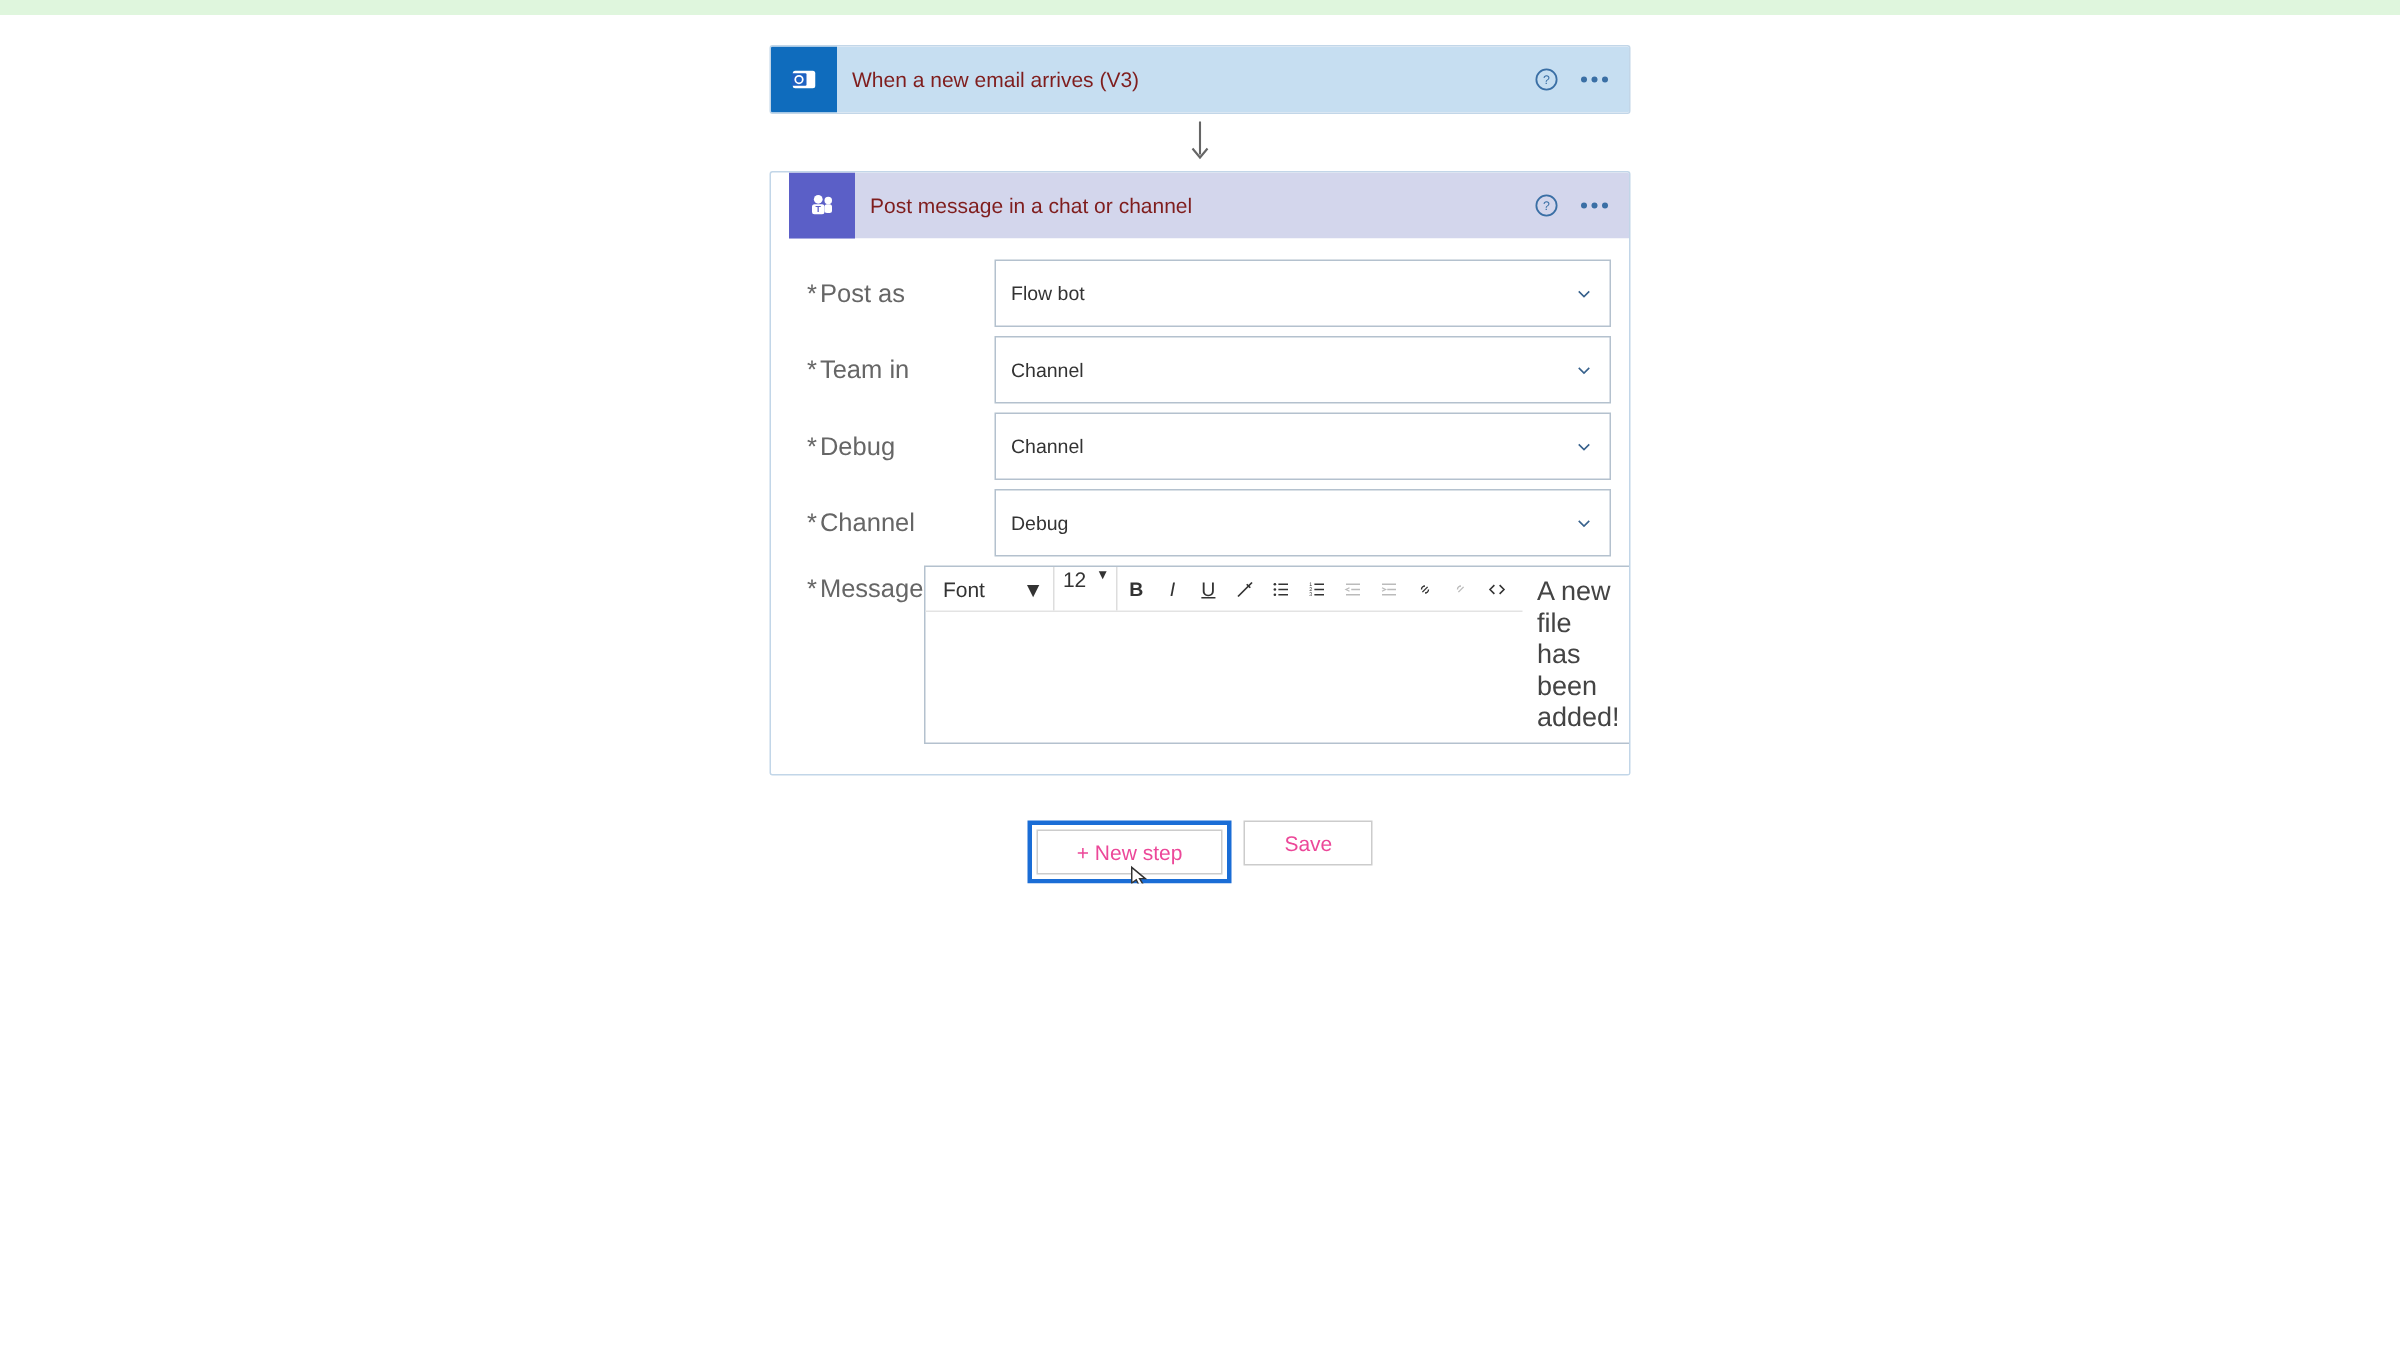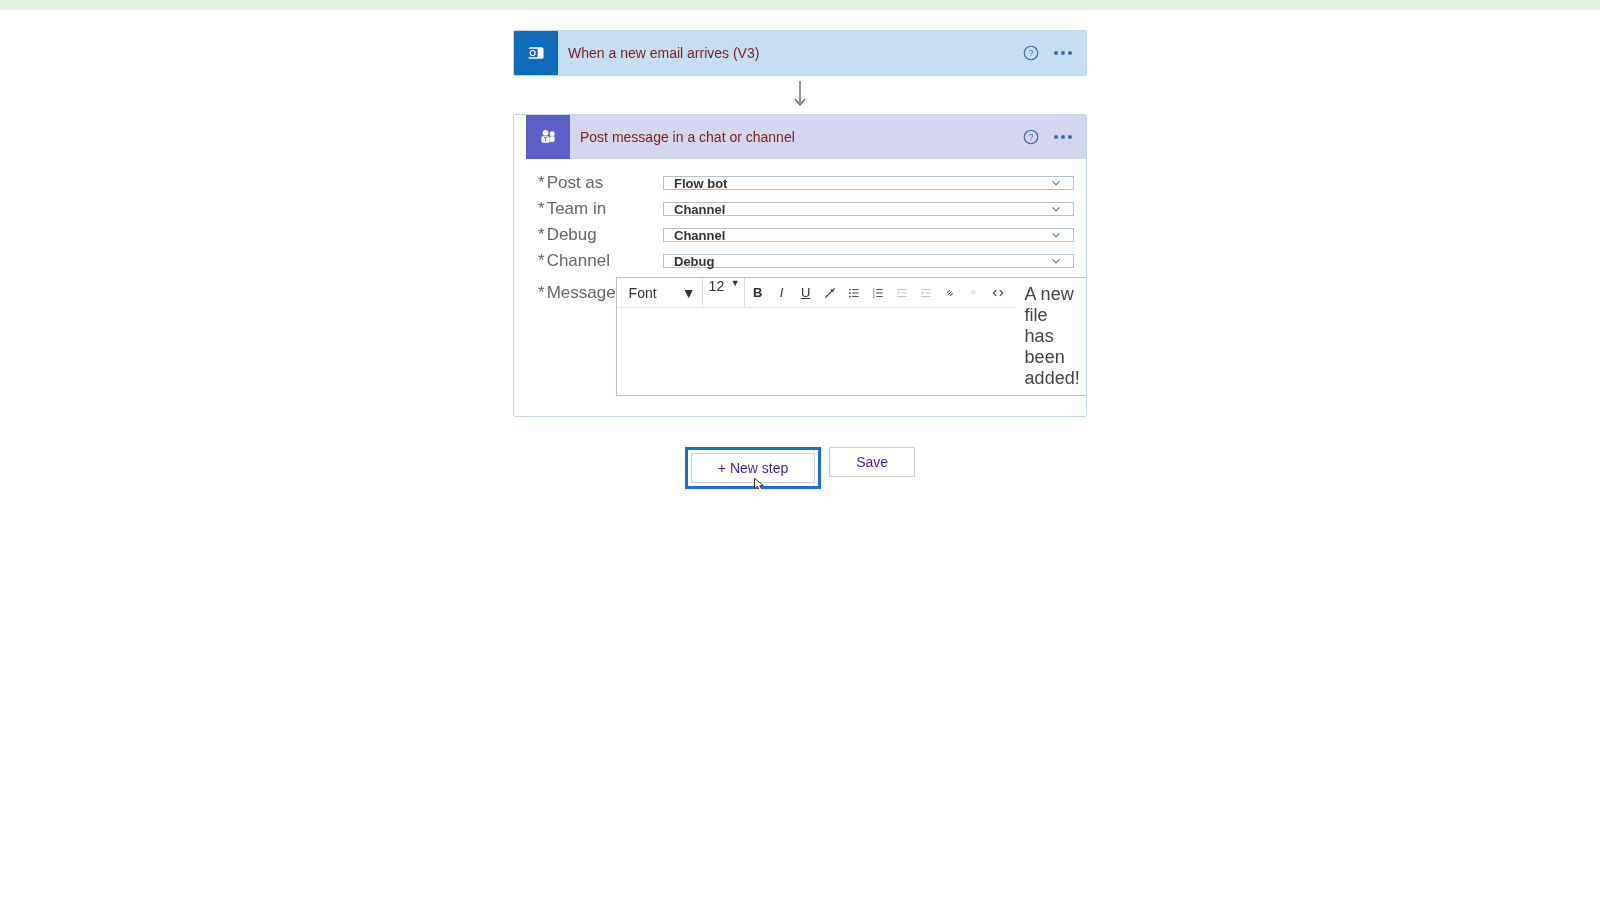--- a/index.html
+++ b/index.html
@@ -90,28 +90,27 @@
   }
   .form-label {
     width: 125px;
     font-size: 17px;
     color: #666;
   }
   .form-label .star { color:#666; margin-right:2px; }
   .form-select {
     flex: 1;
     border: 1px solid #b4c1ce;
-    height: 14px;
+    height: 45px;
     display: flex;
     align-items: center;
     justify-content: space-between;
     padding: 0 10px;
     background: #fff;
     font-size: 13px;
-    font-weight: bold;
   }
   .chevron {
     color:#37618c;
   }
   .editor-wrap {
     flex: 1;
     border: 1px solid #b4c1ce;
     display: flex;
     flex-direction: row;
   }
@@ -160,21 +159,21 @@
     justify-content:center;
     gap: 8px;
     margin-top: 30px;
   }
   .btn {
     border: 1px solid #ccc;
     background: #fff;
     height: 30px;
     padding: 0 26px;
     font-size: 14px;
-    color: #4c1d95;
+    color: #ec4899;
     display:flex; align-items:center; justify-content:center;
   }
   .new-step-wrap {
     border: 3px solid #1a6dd6;
     padding: 3px;
   }
   .outlook-icon { background:#0f6cbd; }
   .teams-icon   { background:#5b5fc7; }
   svg { display:block; }
   .cursor {

